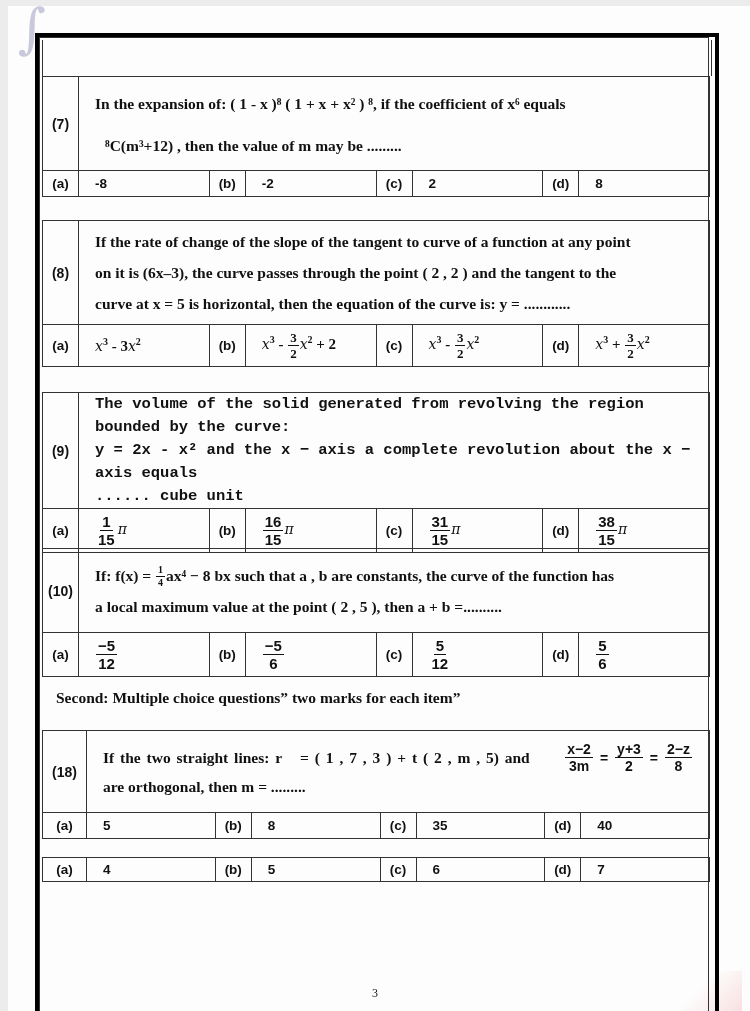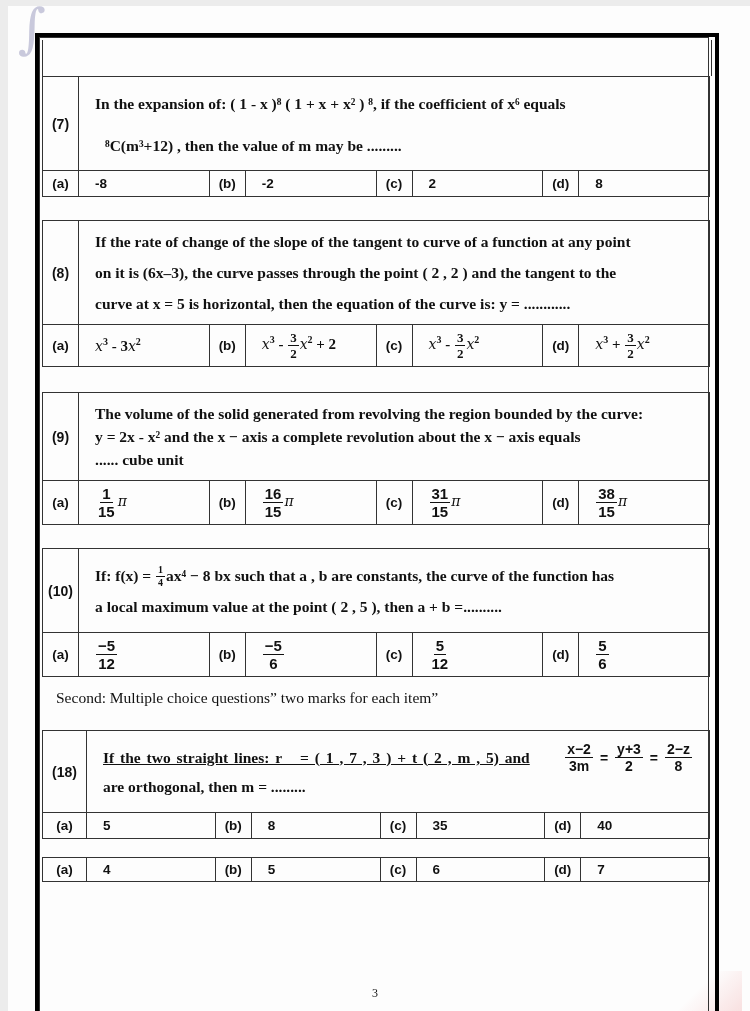--- a/index.html
+++ b/index.html
@@ -36,41 +36,41 @@
   table.q td {
     border:1.5px solid #333; padding:0 16px; vertical-align:middle;
   }
   .num {
     width:27px; text-align:center; font-family:"Liberation Sans", "DejaVu Sans", sans-serif;
     font-size:14px; font-weight:bold; padding:0 2px !important;
   }
   .stem {
     font-weight:bold; font-size:15.5px; line-height:31px;
   }
-  .stem.tight { line-height:23px; }
+  .stem.tight { line-height:23px;font-family:Liberation Mono, monospace; }
   .opt-label {
     width:24px; text-align:center; font-family:"Liberation Sans", "DejaVu Sans", sans-serif;
     font-size:13.5px; font-weight:bold; padding:0 2px !important;
   }
   .opt-val {
     font-family:"Liberation Sans", "DejaVu Sans", sans-serif; font-size:13.5px; font-weight:bold;
   }
   .opt-val.math { font-family:"Liberation Serif", "DejaVu Serif", serif; font-size:15px; }
   i.m { font-style:italic; font-family:"DejaVu Serif", serif; font-weight:normal; font-size:14px; }
   sup { font-size:10px; }
   .frac {
     display:inline-flex; flex-direction:column; align-items:center; vertical-align:middle;
     line-height:1; margin:0 1px;
   }
   .frac .n { border-bottom:1.4px solid #111; padding:0 2px 1px; }
   .frac .d { padding:1px 2px 0; }
   .frac.small { font-size:10px; }
   .frac.big { font-size:15px; font-weight:bold; font-family:"Liberation Sans", "DejaVu Sans", sans-serif; }
   .section-title {
-    position:absolute; left:56px; top:689px; font-size:15.5px; font-weight:normal;
+    position:absolute; left:56px; top:689px; font-size:15.5px; font-weight:bold;
   }
   .page-num {
     position:absolute; left:372px; top:986px; font-size:12px;
   }
   .blank-row { position:absolute; left:42px; width:668px; border:1.5px solid #333; border-bottom:none; }
 </style>
 </head>
 <body>
 
 <div class="sheet"></div>
@@ -276,21 +276,21 @@
         <col style="width:36px">
         <col>
         <col style="width:36px">
         <col>
       </colgroup>
     <tbody>
         <tr style="height:82px">
       <td class="num">(18)</td>
       <td colspan="7" class="stem" style="line-height:28px;">
         <div style="display:flex;align-items:center;justify-content:space-between;">
-          <span style="word-spacing:2px;text-decoration:underline;">If the two straight lines: r⃗ = ( 1 , 7 , 3 ) + t ( 2 , m , 5)  and</span>
+          <span style="word-spacing:2px;">If the two straight lines: r⃗ = ( 1 , 7 , 3 ) + t ( 2 , m , 5)  and</span>
           <span style="display:inline-flex;align-items:center;gap:6px;font-family:'Liberation Sans','DejaVu Sans',sans-serif;font-size:14px;">
             <span class="frac">
                   <span class="n">x−2</span>
                   <span class="d">3m</span>
                 </span>
             <span>=</span>
             <span class="frac">
                   <span class="n">y+3</span>
                   <span class="d">2</span>
                 </span>

